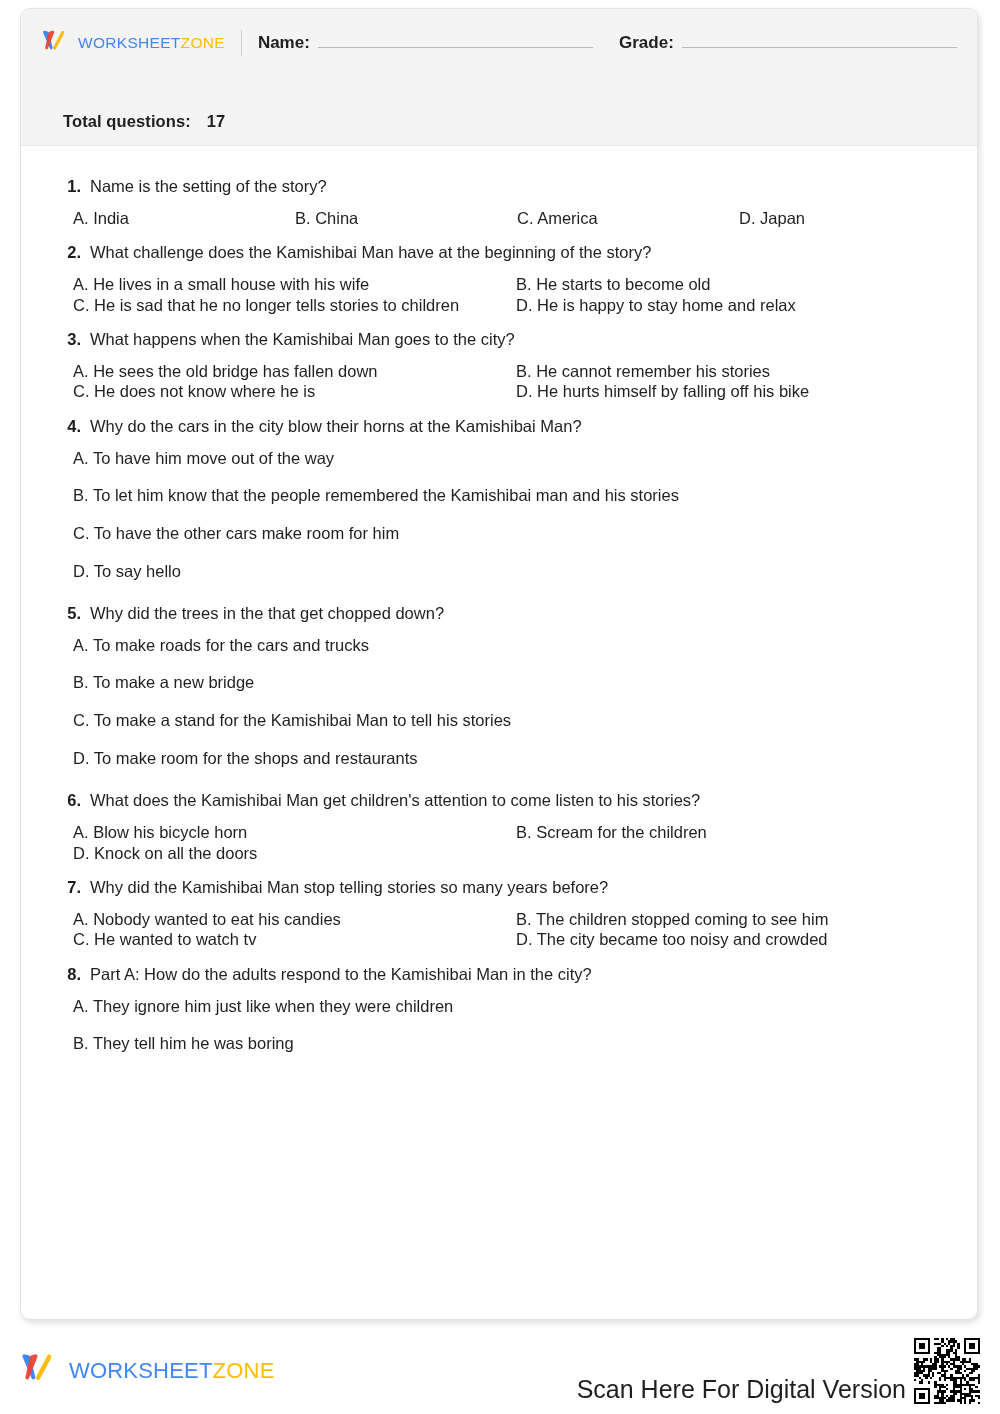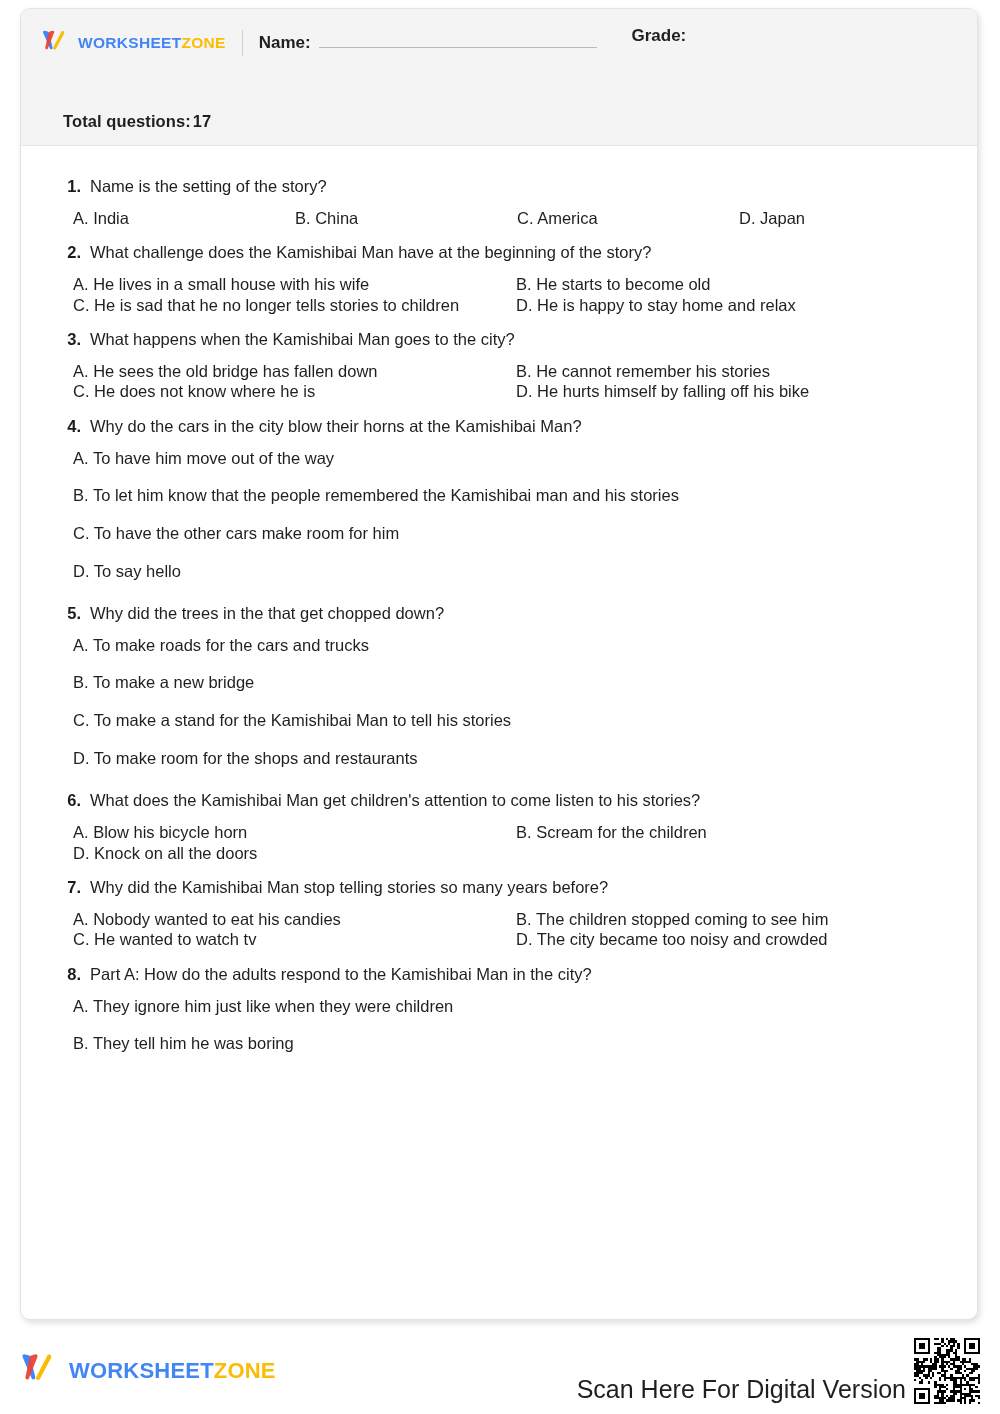--- a/index.html
+++ b/index.html
@@ -63,21 +63,21 @@
   }
   .logo-mark {
     width: 30px;
     height: 26px;
     position: relative;
     flex: 0 0 auto;
     margin-right: 7px;
   }
   .logo-text {
     font-size: 15.5px;
-    font-weight: 700;
+    font-weight: 400;
     letter-spacing: 0.3px;
     line-height: 1;
     white-space: nowrap;
     text-align: center;
   }
   .lt-work { color: #4285f4; }
   .lt-zone { color: #fbbc05; }
 
   .logo-divider {
     width: 1px;
@@ -86,21 +86,21 @@
     margin: 0 16px 0 16px;
     flex: 0 0 auto;
   }
 
   .field {
     display: flex;
     align-items: baseline;
     flex: 1 1 auto;
     min-width: 0;
   }
-  .field + .field { margin-left: 26px; flex-direction: column; }
+  .field + .field { margin-left: 26px; }
   .field-label {
     font-size: 17px;
     font-weight: 700;
     color: #1f1f1f;
     white-space: nowrap;
     flex: 0 0 auto;
   }
   .field-line {
     flex: 1 1 auto;
     border-bottom: 1px solid #b9b9b9;
@@ -111,21 +111,21 @@
 
   .total-row {
     position: absolute;
     left: 42px;
     bottom: 14px;
     font-size: 16.5px;
     font-weight: 700;
     color: #1f1f1f;
     letter-spacing: 0.1px;
   }
-  .total-count { margin-left: 2px; font-weight: 700; }
+  .total-count { margin-left: 16px; font-weight: 700; }
 
   
   .sheet-body {
     padding: 30px 34px 10px 34px;
     box-sizing: border-box;
   }
 
   .question {
     margin-bottom: 14px;
   }

